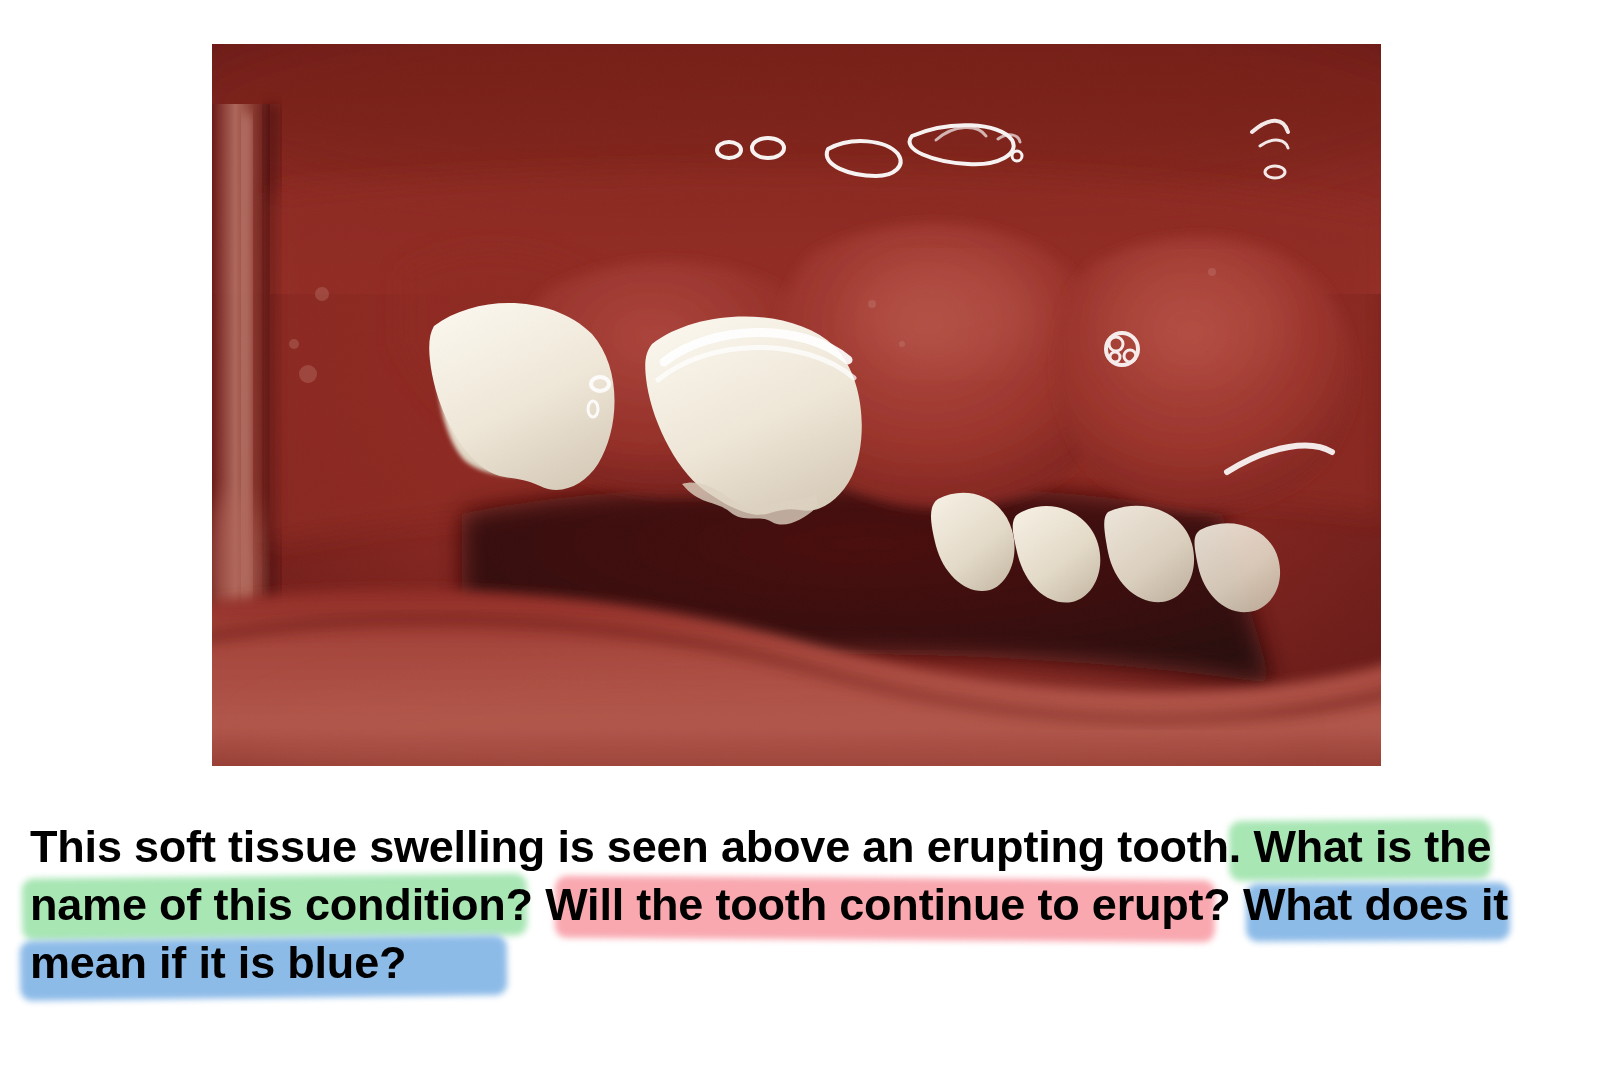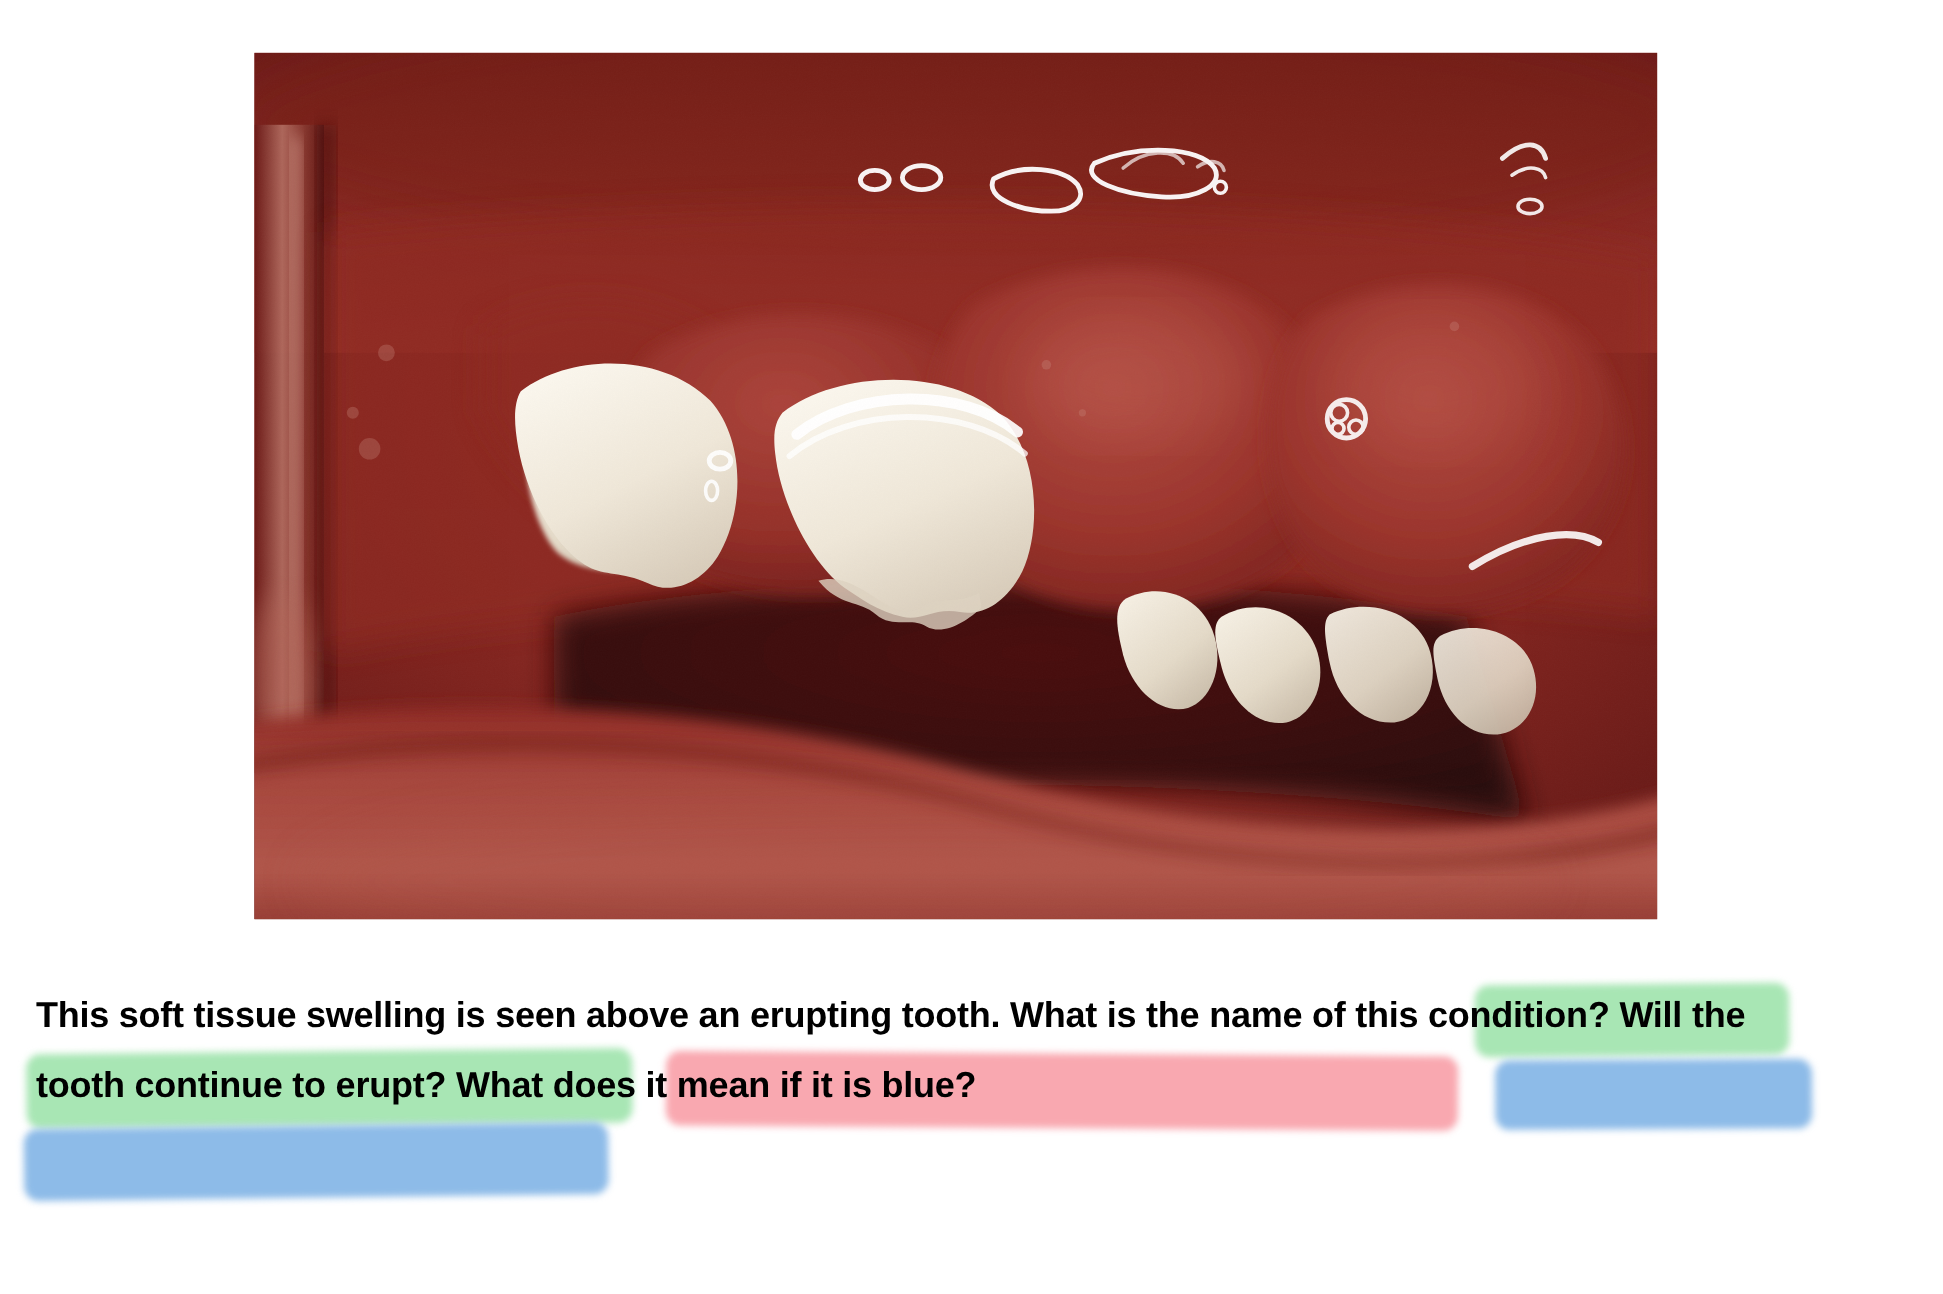--- a/index.html
+++ b/index.html
@@ -28,21 +28,21 @@
   .photo-frame svg { display: block; width: 100%; height: 100%; }
 
   
   .caption {
     position: absolute;
     left: 30px;
     top: 818px;
     width: 1480px;
     font-family: "Liberation Sans", sans-serif;
     font-weight: bold;
-    font-size: 30px;
+    font-size: 45px;
     line-height: 58px;
     color: #000000;
     letter-spacing: -0.2px;
   }
   .caption .run { position: relative; z-index: 2; }
 
   
   .hl {
     position: absolute;
     z-index: 0;

